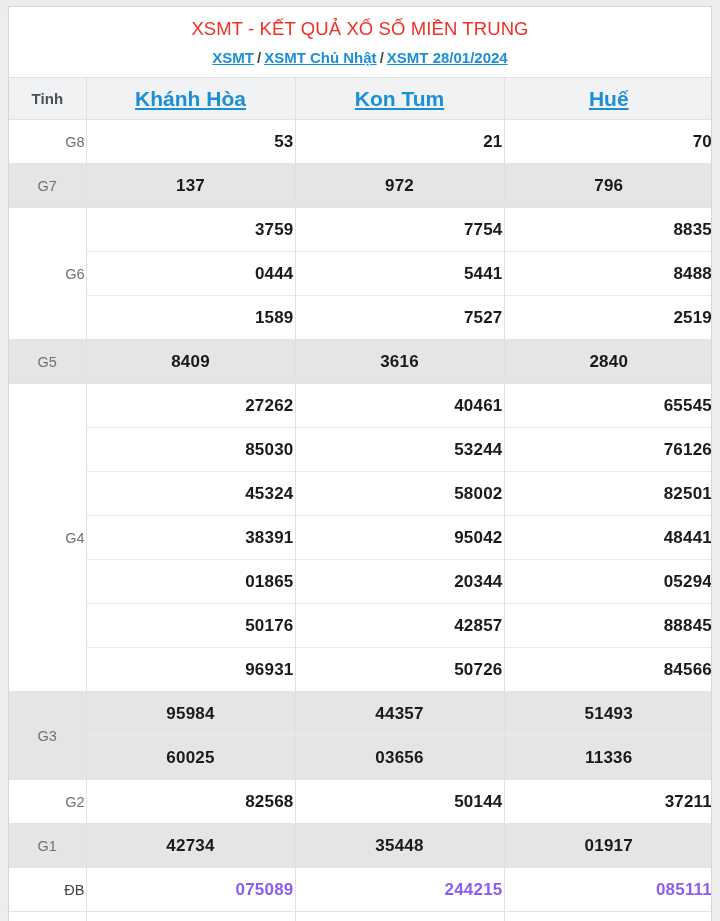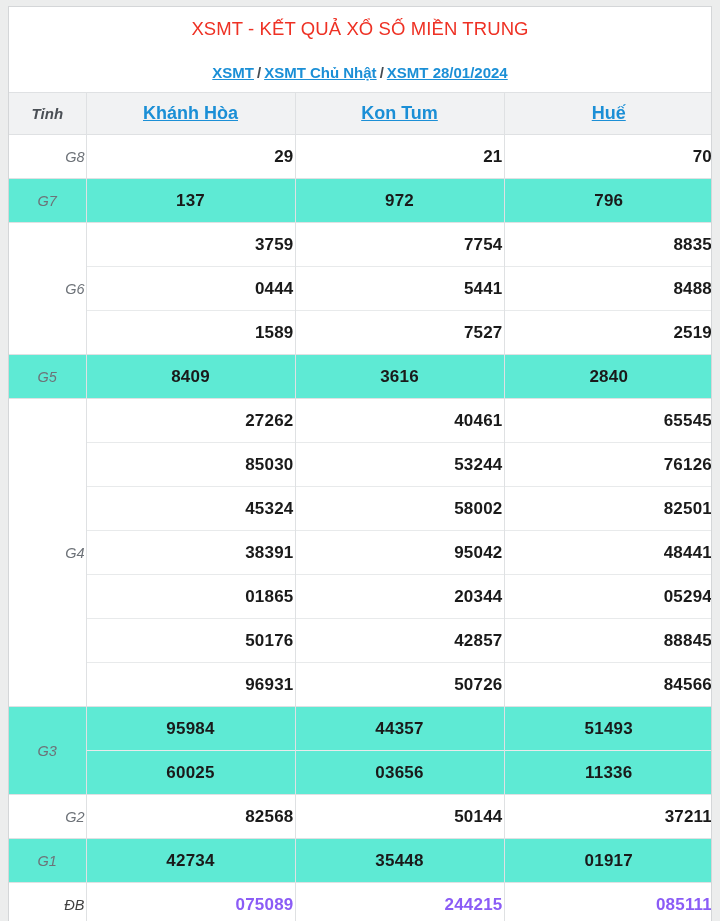--- a/index.html
+++ b/index.html
@@ -32,21 +32,21 @@
   }
   .title {
     color: #ee3124;
     font-size: 18.5px;
     font-weight: 400;
     line-height: 26px;
     letter-spacing: .1px;
     white-space: nowrap;
   }
   .breadcrumb {
-    margin-top: 20px;
+    margin-top: 5px;
     font-size: 15px;
     font-weight: bold;
     line-height: 22px;
     white-space: nowrap;
   }
   .breadcrumb a {
     color: #1b8fd6;
     text-decoration: underline;
   }
   .breadcrumb .sep {
@@ -62,53 +62,53 @@
   }
   table.results col.c-label { width: 77px; }
   table.results col.c-prov  { width: 209px; }
 
   table.results th, table.results td {
     border-top: 1px solid #dfe1e3;
     border-left: 1px solid #dfe1e3;
     text-align: center;
     vertical-align: middle;
   }
-  table.results th:first-child, table.results td.label { border-left: none; font-style: italic; }
+  table.results th:first-child, table.results td.label { border-left: none; }
 
   thead th {
     background: #f1f2f3;
     height: 42px;
     font-size: 15px;
   }
   thead th.th-label {
     color: #4a4f55;
     font-weight: bold;
   }
   thead th a.prov {
     color: #1b8fd6;
     font-weight: bold;
     text-decoration: underline;
-    font-size: 18px;
+    font-size: 21px;
   }
 
   tbody td {
     height: 44px;
     font-size: 17px;
     font-weight: bold;
     color: #1a1a1a;
     letter-spacing: .2px;
   }
   tbody td.label {
     font-size: 14.5px;
     font-weight: 400;
     color: #6d7278;
     letter-spacing: 0;
   }
 
-  tbody tr.shade td { background: #5eead4; }
+  tbody tr.shade td { background: #e5e5e5; }
   tbody tr.plain td { background: #ffffff; text-align: right; }
 
   
   tbody tr.sub td.num { border-top: 1px solid #e8eaeb; }
   tbody tr.grp-first td.num { border-top: 1px solid #dfe1e3; }
 
   tbody tr.db td.num { color: #8b5cf6; }
   tbody tr.db td.label { color: #404040; font-weight: 400; }
 
   
@@ -138,21 +138,21 @@
         <tr>
           <th class="th-label">Tỉnh</th>
           <th><a class="prov" href="#">Khánh Hòa</a></th>
           <th><a class="prov" href="#">Kon Tum</a></th>
           <th><a class="prov" href="#">Huế</a></th>
         </tr>
       </thead>
       <tbody id="tbody">
           <tr class="plain grp-first">
             <td class="label" rowspan="1">G8</td>
-            <td class="num">29</td>
+            <td class="num">53</td>
             <td class="num">21</td>
             <td class="num">70</td>
           </tr>
           <tr class="shade grp-first">
             <td class="label" rowspan="1">G7</td>
             <td class="num">137</td>
             <td class="num">972</td>
             <td class="num">796</td>
           </tr>
           <tr class="plain grp-first">

